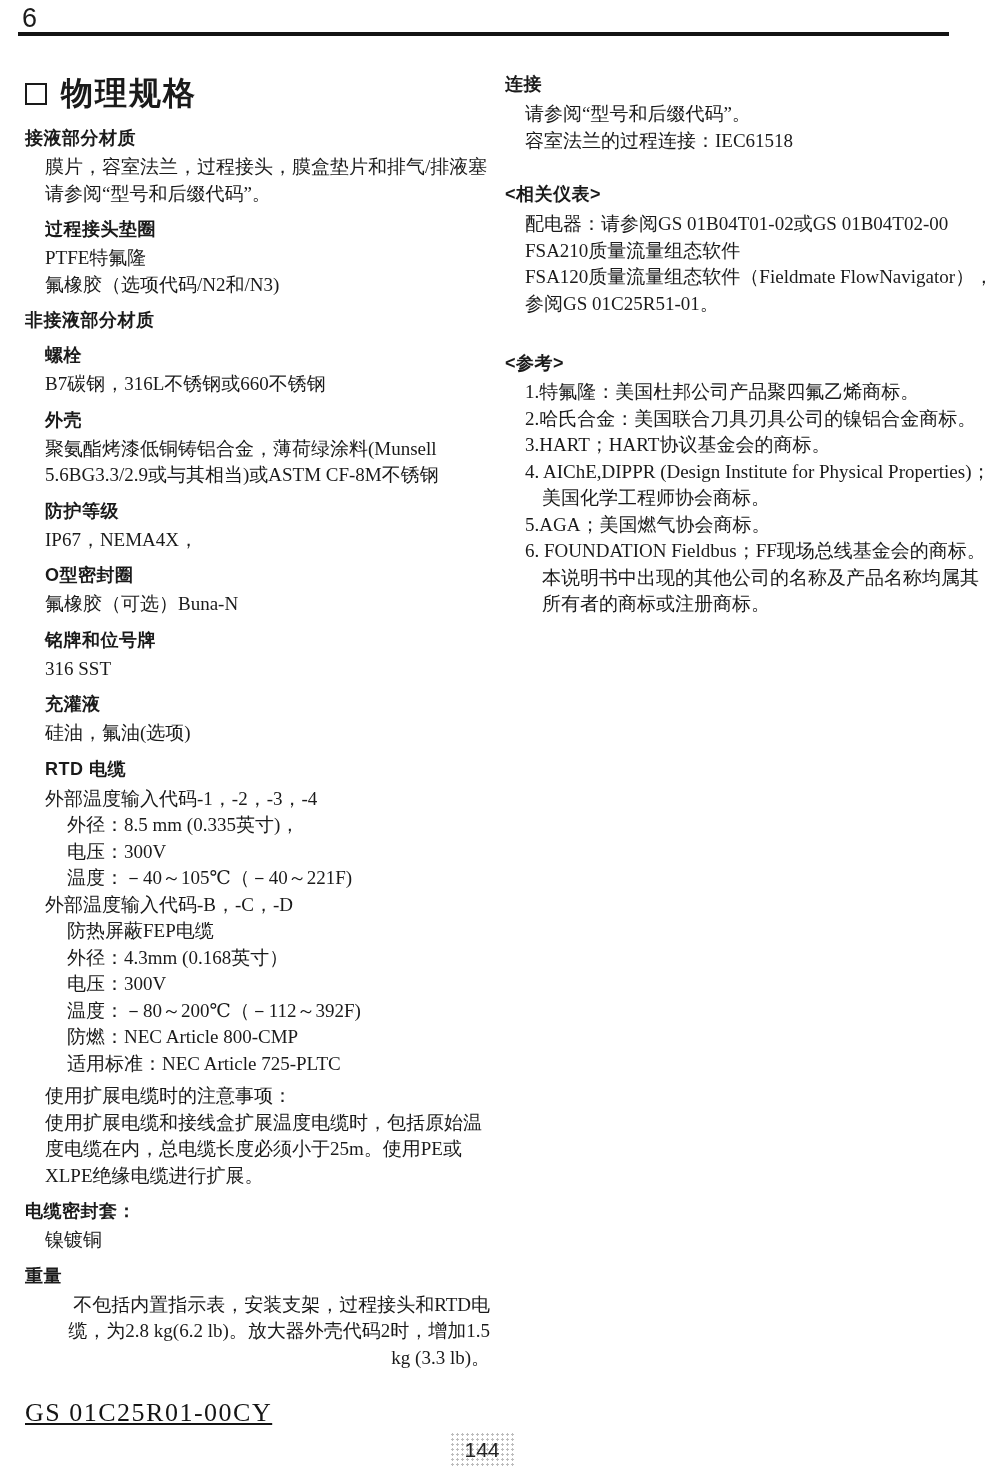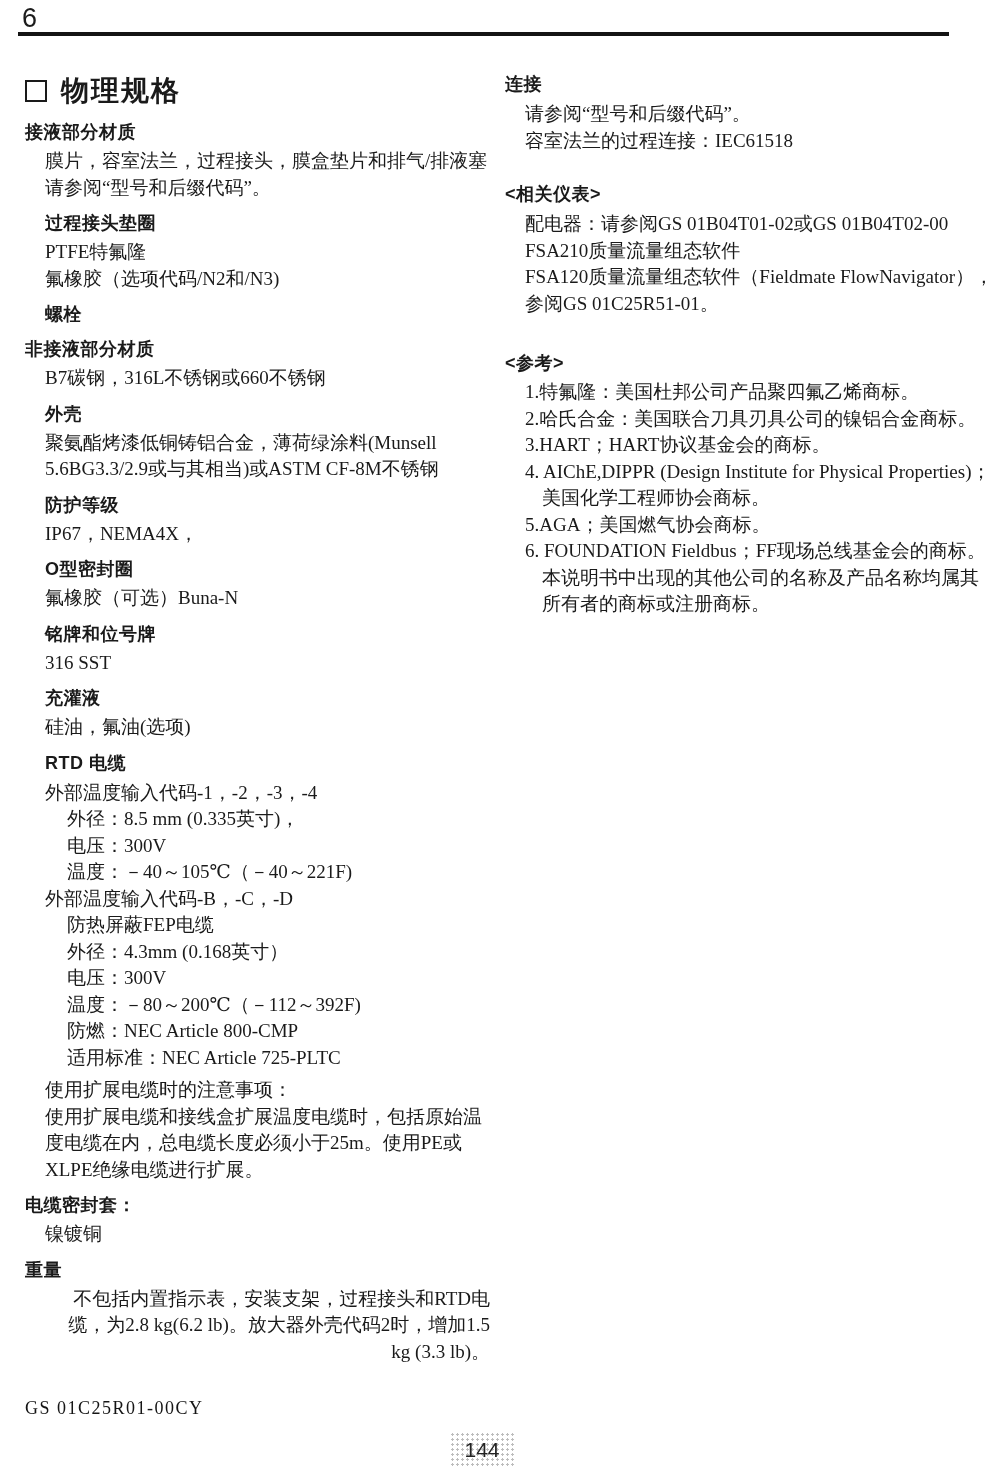--- a/index.html
+++ b/index.html
@@ -18,41 +18,41 @@
     position:absolute; left:18px; top:32px; width:931px; height:4px;
     background:#141414;
   }
   .col { position:absolute; top:62px; }
   .col.left  { left:25px;  width:465px; }
   .col.right { left:505px; width:492px; }
 
   .doc-title {
     margin-top:10px; margin-bottom:10px;
     font-family:Liberation Mono, monospace;
-    font-weight:bold; font-size:28px; letter-spacing:2px;
+    font-weight:bold; font-size:32px; letter-spacing:2px;
     display:flex; align-items:center;text-align:right;
   }
   .sq {
     display:inline-block; width:22px; height:22px;
     border:2.5px solid #1a1a1a; margin-right:14px; background:#fff;
   }
   .it { font-size:19px; line-height:26.5px; }
   .it-h2, .it-h3 {
     font-family:"Liberation Sans","DejaVu Sans",sans-serif;
     font-weight:bold; font-size:18px; line-height:25px;
     margin-top:10px; margin-bottom:3px; letter-spacing:0.5px;
   }
   .it-h3 { margin-left:20px; }
   .it-p1 { margin-left:20px; }
   .it-p2 { margin-left:42px; }
   .it-p1h { margin-left:20px; padding-left:17px; text-indent:-17px; }
 
   .footer-code {
     position:absolute; left:25px; top:1398px;
-    font-size:18px; letter-spacing:1.5px; color:#151515;
+    font-size:26px; letter-spacing:1.5px; color:#151515;text-decoration:underline;
   }
   .footer-pagenum {
     position:absolute; left:450px; top:1432px;
     width:64px; height:36px;
     display:flex; align-items:center; justify-content:center;
     font-family:"Liberation Sans","DejaVu Sans",sans-serif;
     font-size:21px; color:#222;
     background-image:radial-gradient(circle,#bdbdbd 1.1px, rgba(255,255,255,0) 1.3px);
     background-size:5px 5px;
   }
@@ -66,22 +66,22 @@
 <div class="col left" id="left-column">
   <div class="doc-title">
     <span class="sq"></span>
     <span>物理规格</span>
   </div>
 <div class="it it-h2">接液部分材质</div>
     <div class="it it-p1">膜片，容室法兰，过程接头，膜盒垫片和排气/排液塞请参阅“型号和后缀代码”。</div>
     <div class="it it-h3">过程接头垫圈</div>
     <div class="it it-p1">PTFE特氟隆</div>
     <div class="it it-p1">氟橡胶（选项代码/N2和/N3)</div>
+    <div class="it it-h2">非接液部分材质</div>
     <div class="it it-h3">螺栓</div>
-    <div class="it it-h2">非接液部分材质</div>
     <div class="it it-p1">B7碳钢，316L不锈钢或660不锈钢</div>
     <div class="it it-h3">外壳</div>
     <div class="it it-p1">聚氨酯烤漆低铜铸铝合金，薄荷绿涂料(Munsell 5.6BG3.3/2.9或与其相当)或ASTM CF-8M不锈钢</div>
     <div class="it it-h3">防护等级</div>
     <div class="it it-p1">IP67，NEMA4X，</div>
     <div class="it it-h3">O型密封圈</div>
     <div class="it it-p1">氟橡胶（可选）Buna-N</div>
     <div class="it it-h3">铭牌和位号牌</div>
     <div class="it it-p1">316 SST</div>
     <div class="it it-h3">充灌液</div>

